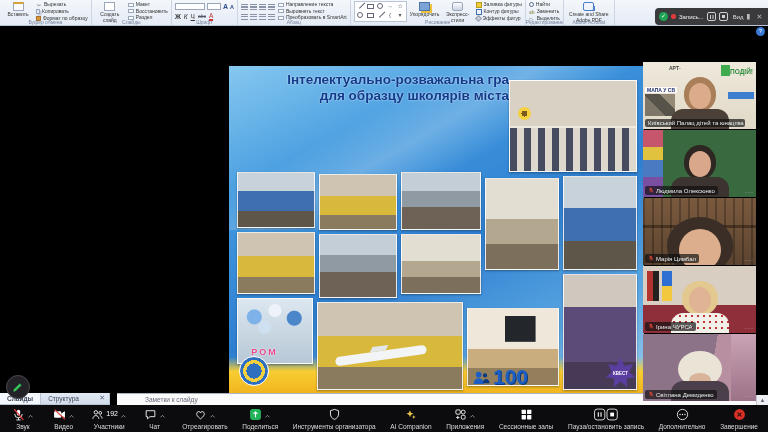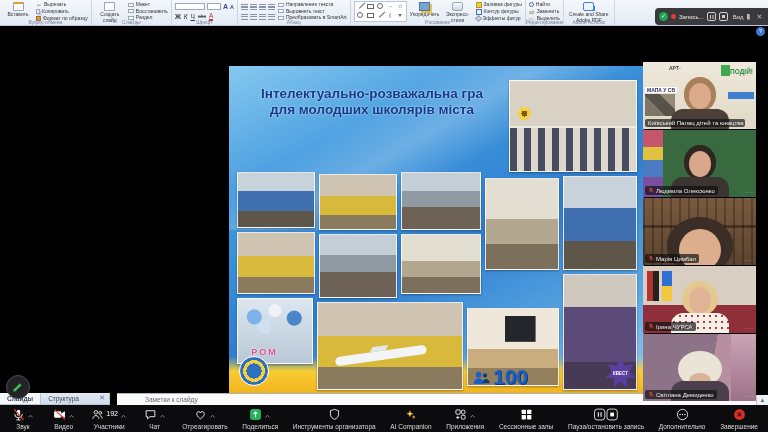--- a/index.html
+++ b/index.html
@@ -81,23 +81,23 @@
   #mscroll { position:absolute; right:0; top:58; width:12px; bottom:27px; background:#eef0f3; border-left:1px solid #c2c8d2; }
   #mscroll .arrow { width:100%; height:10px; color:#667; font-size:6px; text-align:center; line-height:10px; }
   #mscroll .thumbbar { position:absolute; left:2px; right:2px; top:14px; height:90px; background:#ccd1da; border-radius:2px; }
 
   
   #slide { position:absolute; left:229px; top:66px; width:415px; height:327px;
     background:linear-gradient(155deg,#86c8f0 0%,#3e96dd 30%,#2f7fd0 55%,#5aa6e2 80%,#9ccdee 100%);
     box-shadow:0 0 5px rgba(0,0,0,.45); overflow:hidden; }
   #slide .streak { position:absolute; left:-10%; top:-20%; width:130%; height:70%;
     background:linear-gradient(150deg,transparent 40%,rgba(255,255,255,.25) 50%,transparent 60%); }
-  .s-title { position:absolute; left:6px; top:6px; width:274px; text-align:center;
+  .s-title { position:absolute; left:6px; top:6px; width:274px; text-align:right;
     font-weight:bold; font-size:13.5px; line-height:16px; color:#143a8c;
-    text-shadow:0 0 2px rgba(255,255,255,.8);margin-top:14px; }
+    text-shadow:0 0 2px rgba(255,255,255,.8); }
   .s-title span { display:block; }
   .yellowband { position:absolute; left:0; bottom:0; width:100%; height:36px;
     background:linear-gradient(180deg,rgba(247,205,50,0) 0,#f7cd32 40%,#f2b41e 100%); }
   .ph { position:absolute; border:1px solid rgba(255,255,255,.85); box-shadow:0 1px 2px rgba(0,0,0,.35); }
   .ph-room  { background:linear-gradient(180deg,#c3ced6 0 32%,#8f9aa3 32% 60%,#6e6257 60%); }
   .ph-yel   { background:linear-gradient(180deg,#cfc4b2 0 38%,#d8b93c 38% 74%,#8a7a5e 74%); }
   .ph-blue  { background:linear-gradient(180deg,#c7d2da 0 34%,#3f6fae 34% 70%,#5e5648 70%); }
   .ph-hall  { background:linear-gradient(180deg,#e3ded2 0 45%,#b4a78f 45% 72%,#7c6f5c 72%); }
   .ph-purp  { background:linear-gradient(180deg,#cfc8bf 0 28%,#5c4a78 28% 76%,#463a57 76%); }
   .ph-scr   { background:linear-gradient(#23262b,#23262b) 62% 14%/34% 34% no-repeat,
@@ -413,21 +413,21 @@
   </div>
   <div id="pscroll">
       <span class="thumbbar"></span>
     </div>
 
   <div id="canvas"></div>
   <div id="slide">
     <div class="streak"></div>
     <div class="s-title">
       <span>Інтелектуально-розважальна гра</span>
-      <span>для молодших школярів міста</span>
+      <span>для образцу школярів міста</span>
     </div>
     <div class="ph ph-group" style="left:280px;top:14px;width:128px;height:92px;">
       <span class="sunflower" style="left:8px;top:26px;"></span>
     </div>
     <div class="ph ph-blue" style="left:8px;top:106px;width:78px;height:56px;"></div>
     <div class="ph ph-yel" style="left:90px;top:108px;width:78px;height:56px;"></div>
     <div class="ph ph-room" style="left:172px;top:106px;width:80px;height:58px;"></div>
     <div class="ph ph-hall" style="left:256px;top:112px;width:74px;height:92px;"></div>
     <div class="ph ph-blue" style="left:334px;top:110px;width:74px;height:94px;"></div>
     <div class="ph ph-yel" style="left:8px;top:166px;width:78px;height:62px;"></div>

